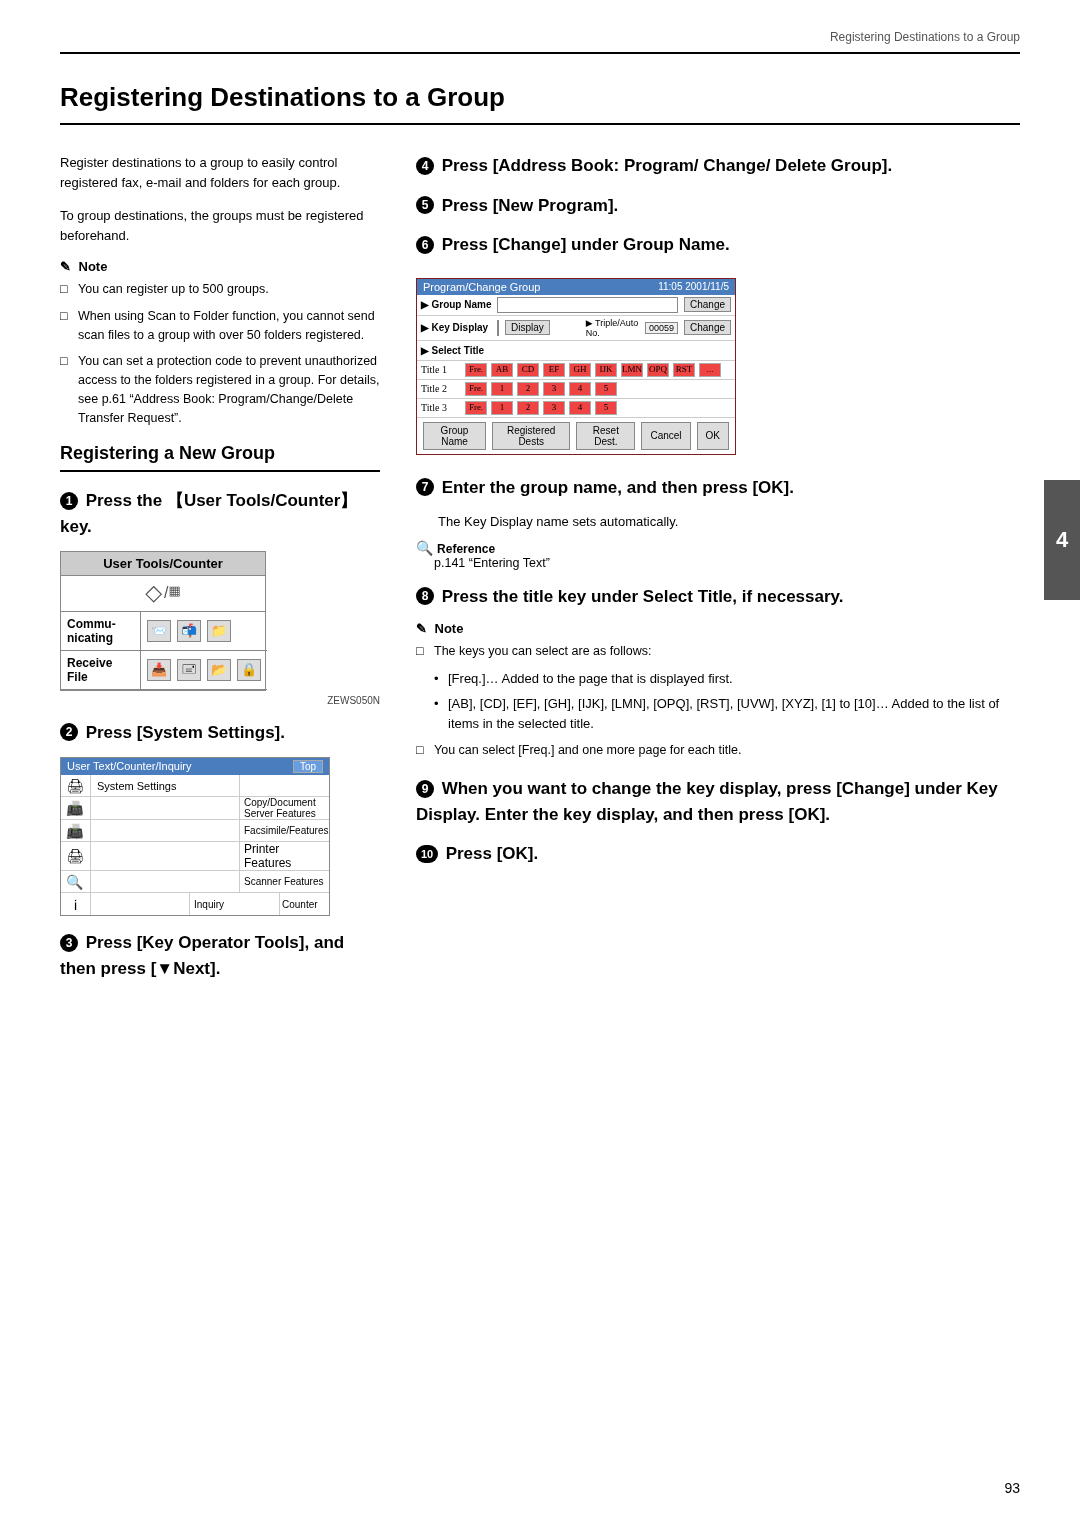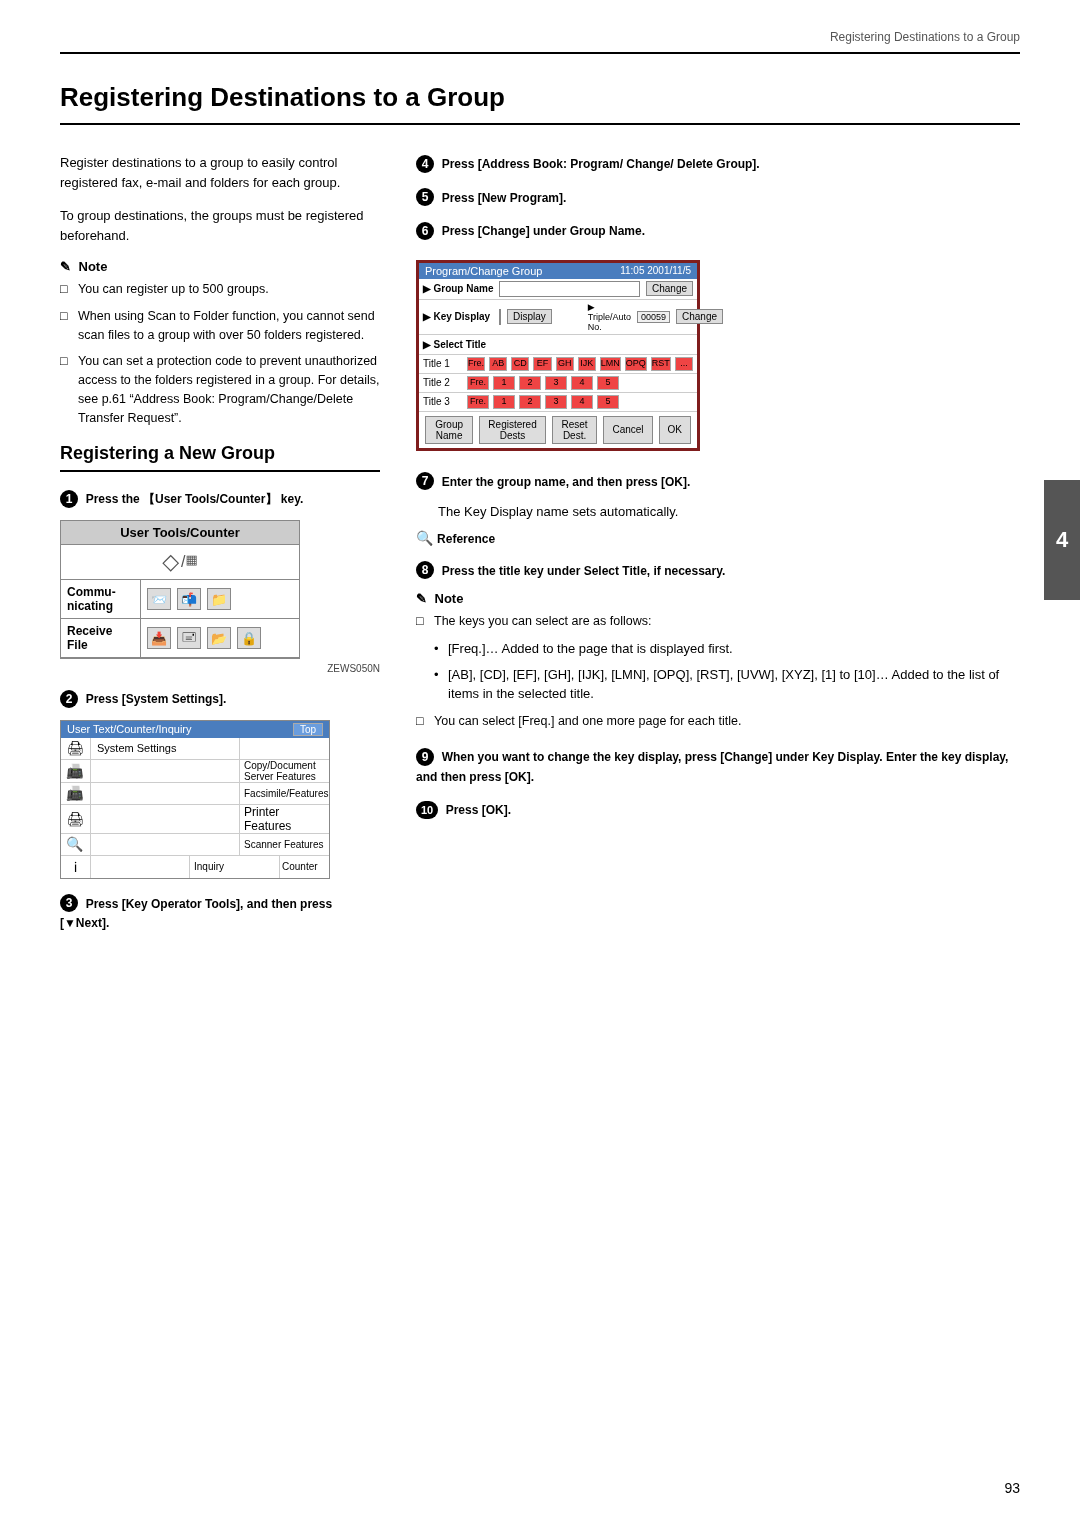--- a/index.html
+++ b/index.html
@@ -146,29 +146,29 @@
       width: 18px;
       height: 18px;
       border-radius: 50%;
       text-align: center;
       line-height: 18px;
       margin-right: 4px;
       vertical-align: middle;
     }
 
     .step-text {
-      font-size: 12px;
+      font-size: 17px;
       font-weight: bold;
       vertical-align: middle;
     }
 
     
     .utc-box {
       border: 1px solid #888;
-      width: 240px;
+      width: 206px;
       margin: 10px 0 4px 0;
       background: #fff;
       font-size: 12px;
     }
 
     .utc-header {
       background: #ccc;
       text-align: center;
       font-weight: bold;
       font-size: 13px;
@@ -291,22 +291,22 @@
       display: flex;
       align-items: center;
       justify-content: flex-start;
       padding-left: 4px;
       gap: 4px;
       border-left: 1px solid #ccc;
     }
 
     
     .pcg-box {
-      border: 3px solid #7f1d1d;
-      width: 284px;
+      border: 1px solid #7f1d1d;
+      width: 320px;
       background: #fff;
       font-size: 11px;
       margin: 20px 0;
     }
 
     .pcg-header {
       background: #4a7dbe;
       color: white;
       padding: 2px 6px;
       font-size: 11px;
@@ -343,20 +343,21 @@
       padding: 1px 5px;
       white-space: nowrap;
     }
 
     .pcg-title-row {
       display: flex;
       align-items: center;
       border-bottom: 1px solid #ccc;
       padding: 2px 4px;
       gap: 4px;
+      font-family: Liberation Serif, serif;
     }
 
     .pcg-cell {
       border: 1px solid #aaa;
       width: 22px;
       height: 14px;
       background: #ef4444;
       font-size: 9px;
       text-align: center;
     }
@@ -663,20 +664,21 @@
         <div class="step-block">
           <div class="step">
             <span class="step-number">7</span>
             <span class="step-text bold">Enter the group name, and then press [OK].</span>
           </div>
           <div class="step-body indent">The Key Display name sets automatically.</div>
 
           <div class="reference-box">
             <span class="reference-icon">🔍</span>
             <span class="reference-title">Reference</span>
+            <div class="reference-text">p.141 “Entering Text”</div>
           </div>
         </div>
 
         <div class="step-block">
           <div class="step">
             <span class="step-number">8</span>
             <span class="step-text bold">Press the title key under Select Title, if necessary.</span>
           </div>
 
           <div class="note-section">

